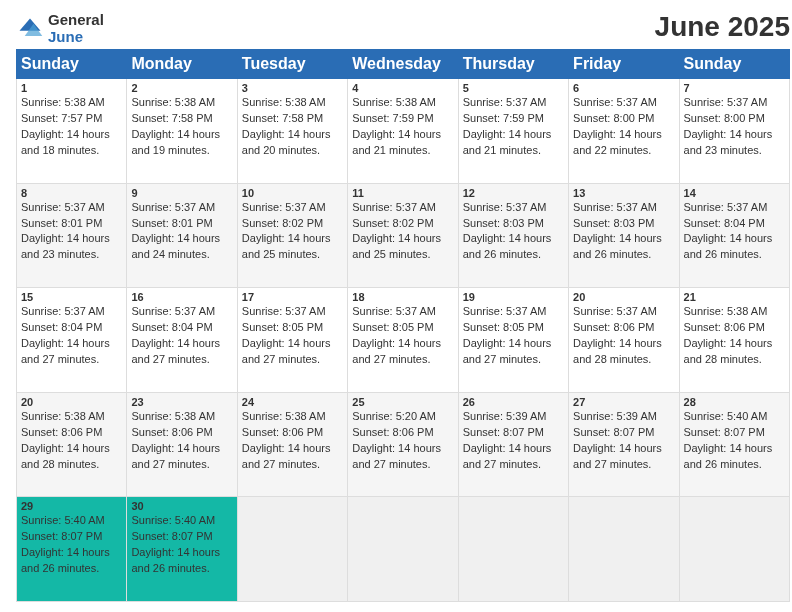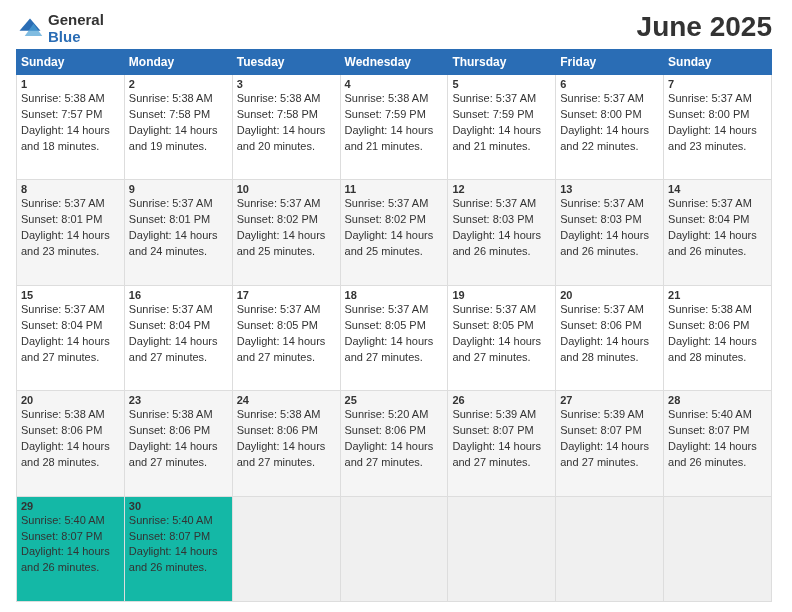--- a/index.html
+++ b/index.html
@@ -6,21 +6,21 @@
     body {
       width: 792px;
       height: 612px;
       font-family: Arial, sans-serif;
       background: #fff;
       overflow: hidden;
     }
     .page {
       width: 792px;
       height: 612px;
-      padding: 12px 20px 10px 16px;
+      padding: 12px 2px 10px 16px;
       display: flex;
       flex-direction: column;
     }
     .header {
       display: flex;
       align-items: flex-start;
       justify-content: space-between;
       margin-bottom: 4px;
     }
     .logo {
@@ -64,21 +64,21 @@
     .calendar {
       flex: 1;
       border: 1px solid #ccc;
       border-collapse: collapse;
       width: 100%;
       table-layout: fixed;
     }
     .calendar th {
       background-color: #2a6db5;
       color: #fff;
-      font-size: 12px;
+      font-size: 16px;
       font-weight: bold;
       padding: 5px 4px;
       text-align: left;
       border: 1px solid #2a6db5;
     }
     .calendar td {
       vertical-align: top;
       border: 1px solid #ddd;
       padding: 3px 4px;
       font-size: 9px;
@@ -112,21 +112,21 @@
 
 <div class="page">
   <div class="header">
     <div class="logo">
       <svg class="logo-icon" viewBox="0 0 32 32">
         <polygon points="16,4 28,18 4,18" fill="#2a6db5"></polygon>
         <polygon points="20,10 30,24 10,24" fill="#4a9fd4" opacity="0.7"></polygon>
       </svg>
       <div class="logo-text">
         <span class="logo-general">General</span>
-        <span class="logo-blue">Blue</span>
+        <span class="logo-blue">June</span>
       </div>
     </div>
     <div class="title-block">
       <div class="month-title">June 2025</div>
     </div>
   </div>
 
   <table class="calendar">
     <thead>
       <tr>

